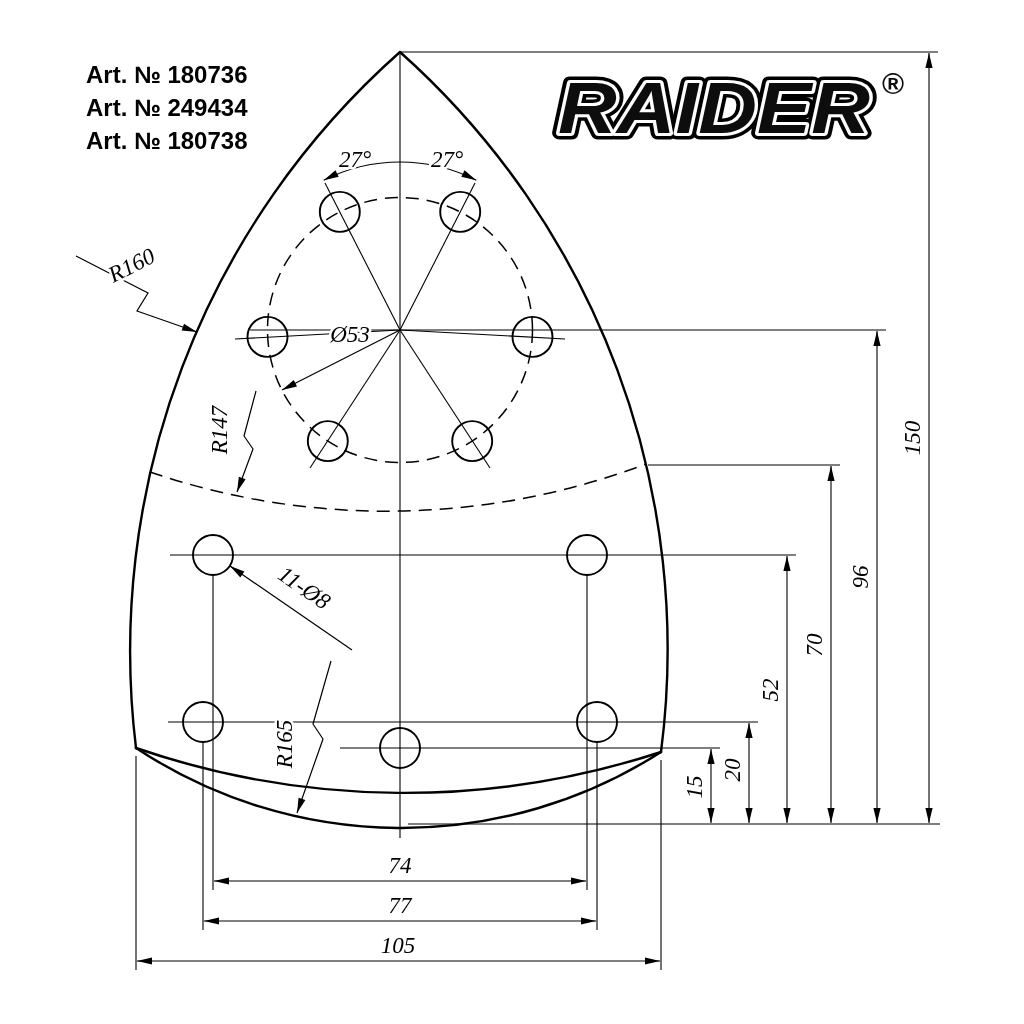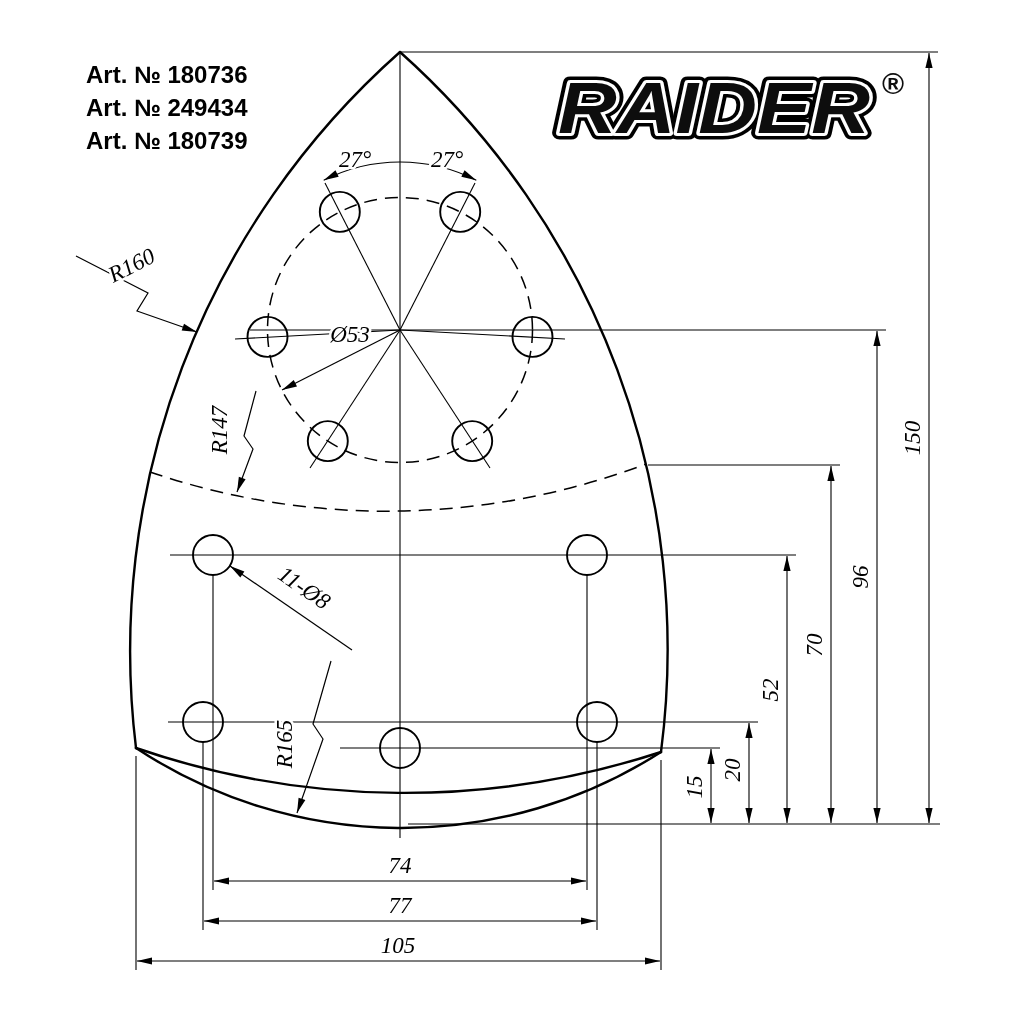--- a/index.html
+++ b/index.html
@@ -24,21 +24,21 @@
   text.logo-reg   { font:bold 30px "Liberation Sans", sans-serif; fill:#0d0d0d; }
 </style>
 </head>
 <body>
 
 <div class="page">
 
   <div class="art-list">
     <div class="art-item">Art. № 180736</div>
     <div class="art-item">Art. № 249434</div>
-    <div class="art-item">Art. № 180739</div>
+    <div class="art-item">Art. № 180738</div>
   </div>
 
   <svg class="drawing" width="1024" height="1024" viewBox="0 0 1024 1024">
     <defs>
       <marker id="arr" viewBox="0 0 16 10" refX="15.5" refY="5" markerWidth="16" markerHeight="10" orient="auto-start-reverse" markerUnits="userSpaceOnUse">
         <path d="M0.5,1.4 L15.5,5 L0.5,8.6 Z" fill="#000"></path>
       </marker>
     </defs>
 
     <g>

